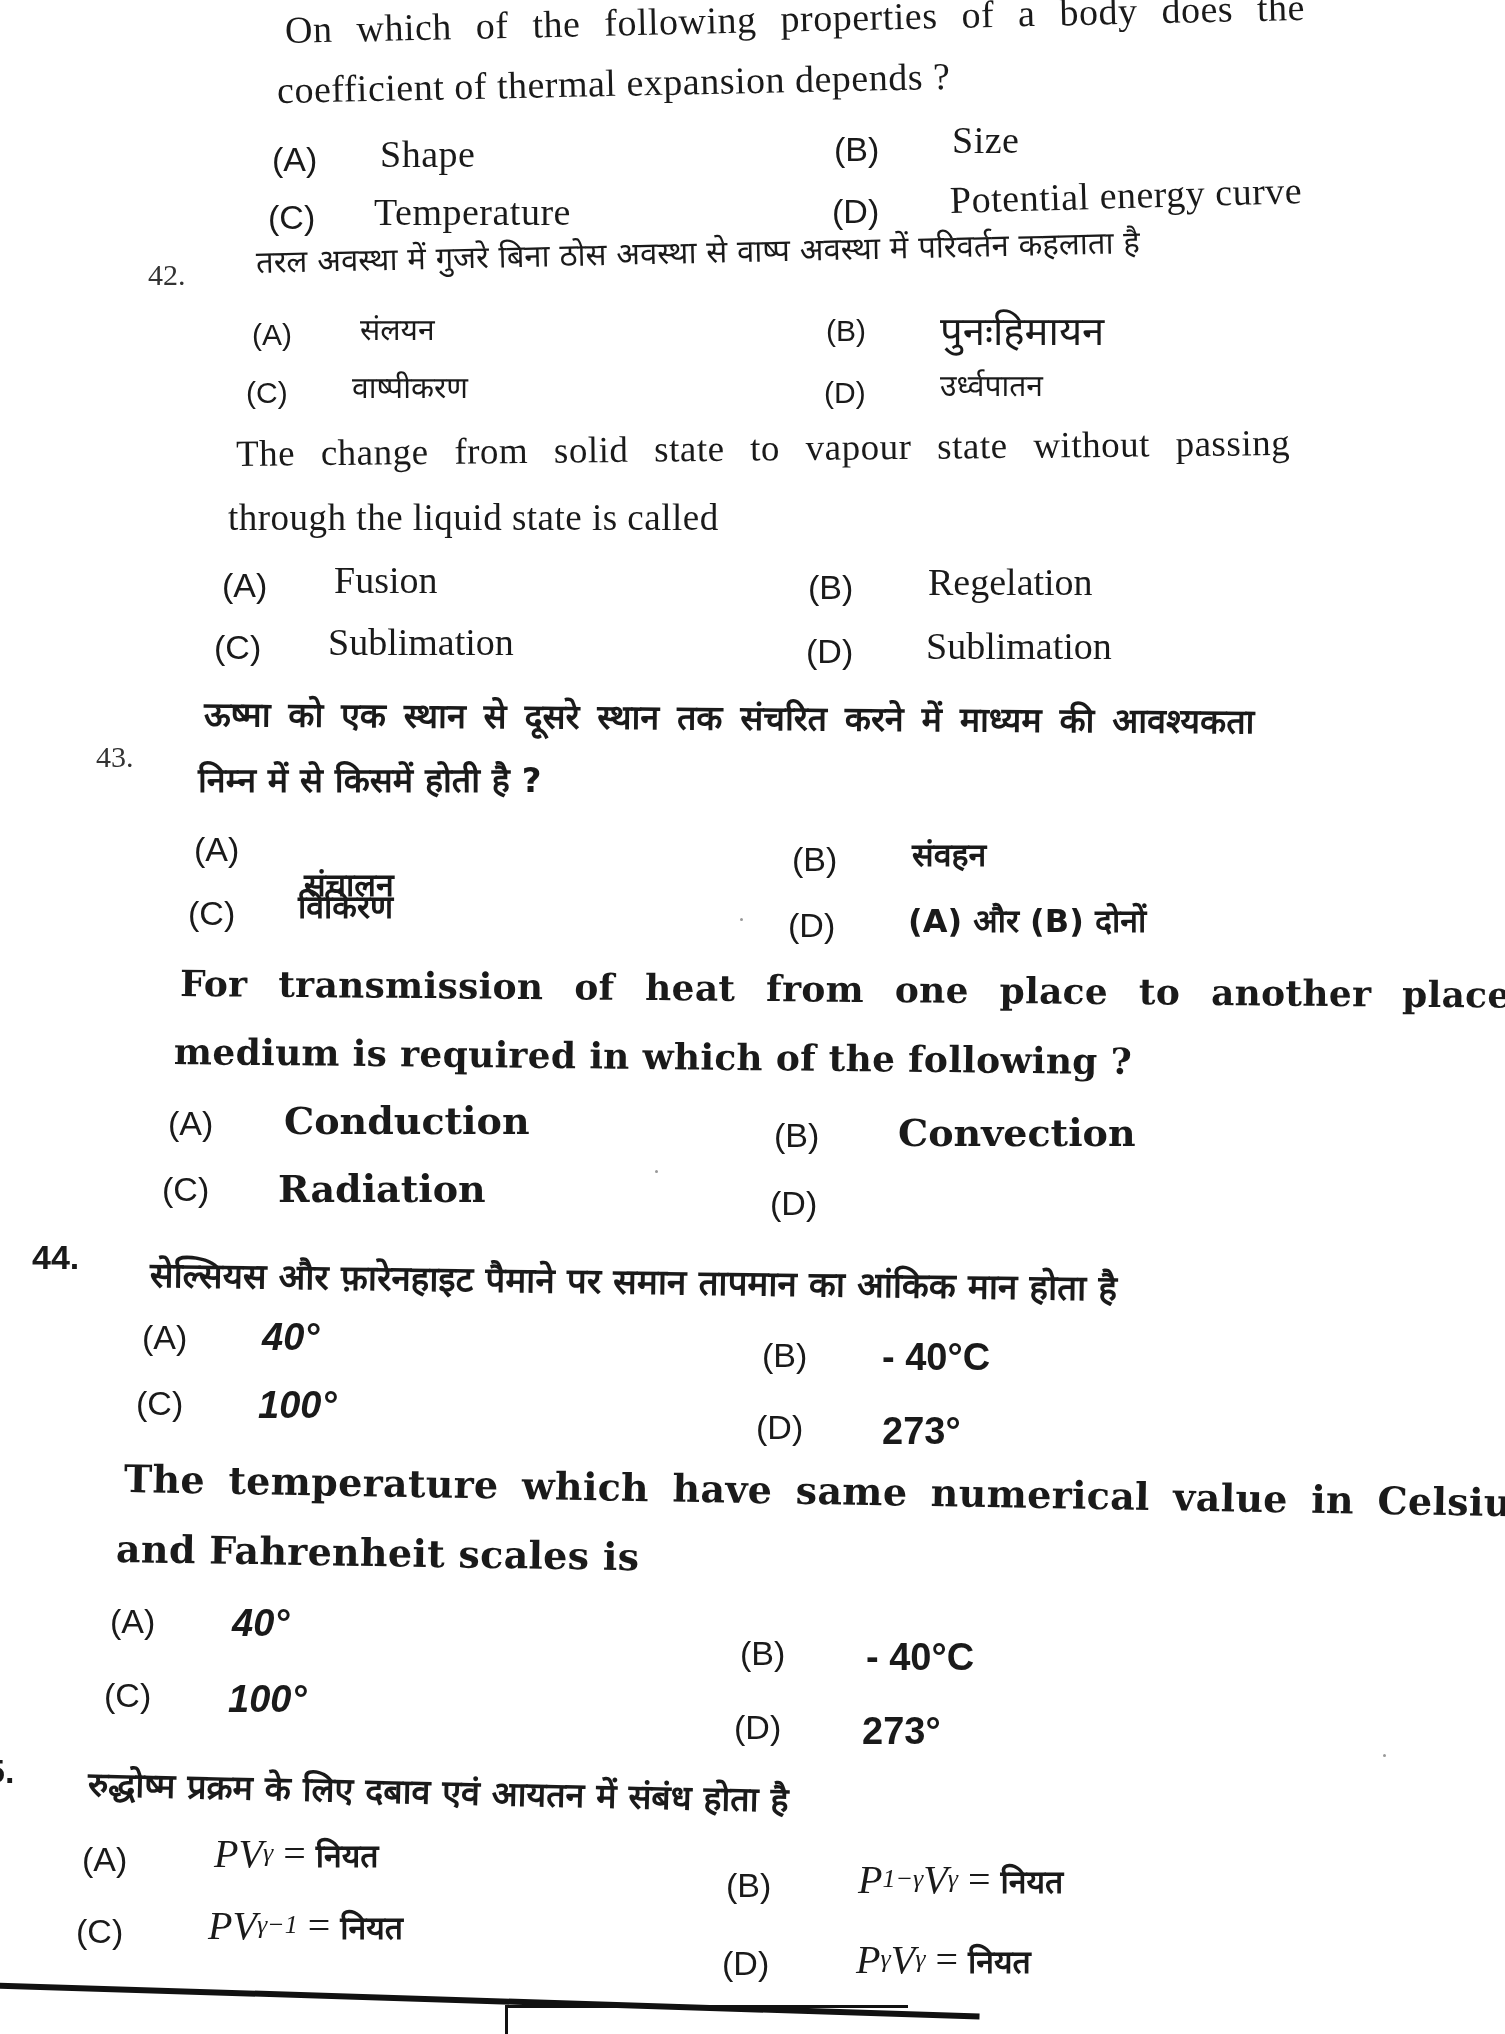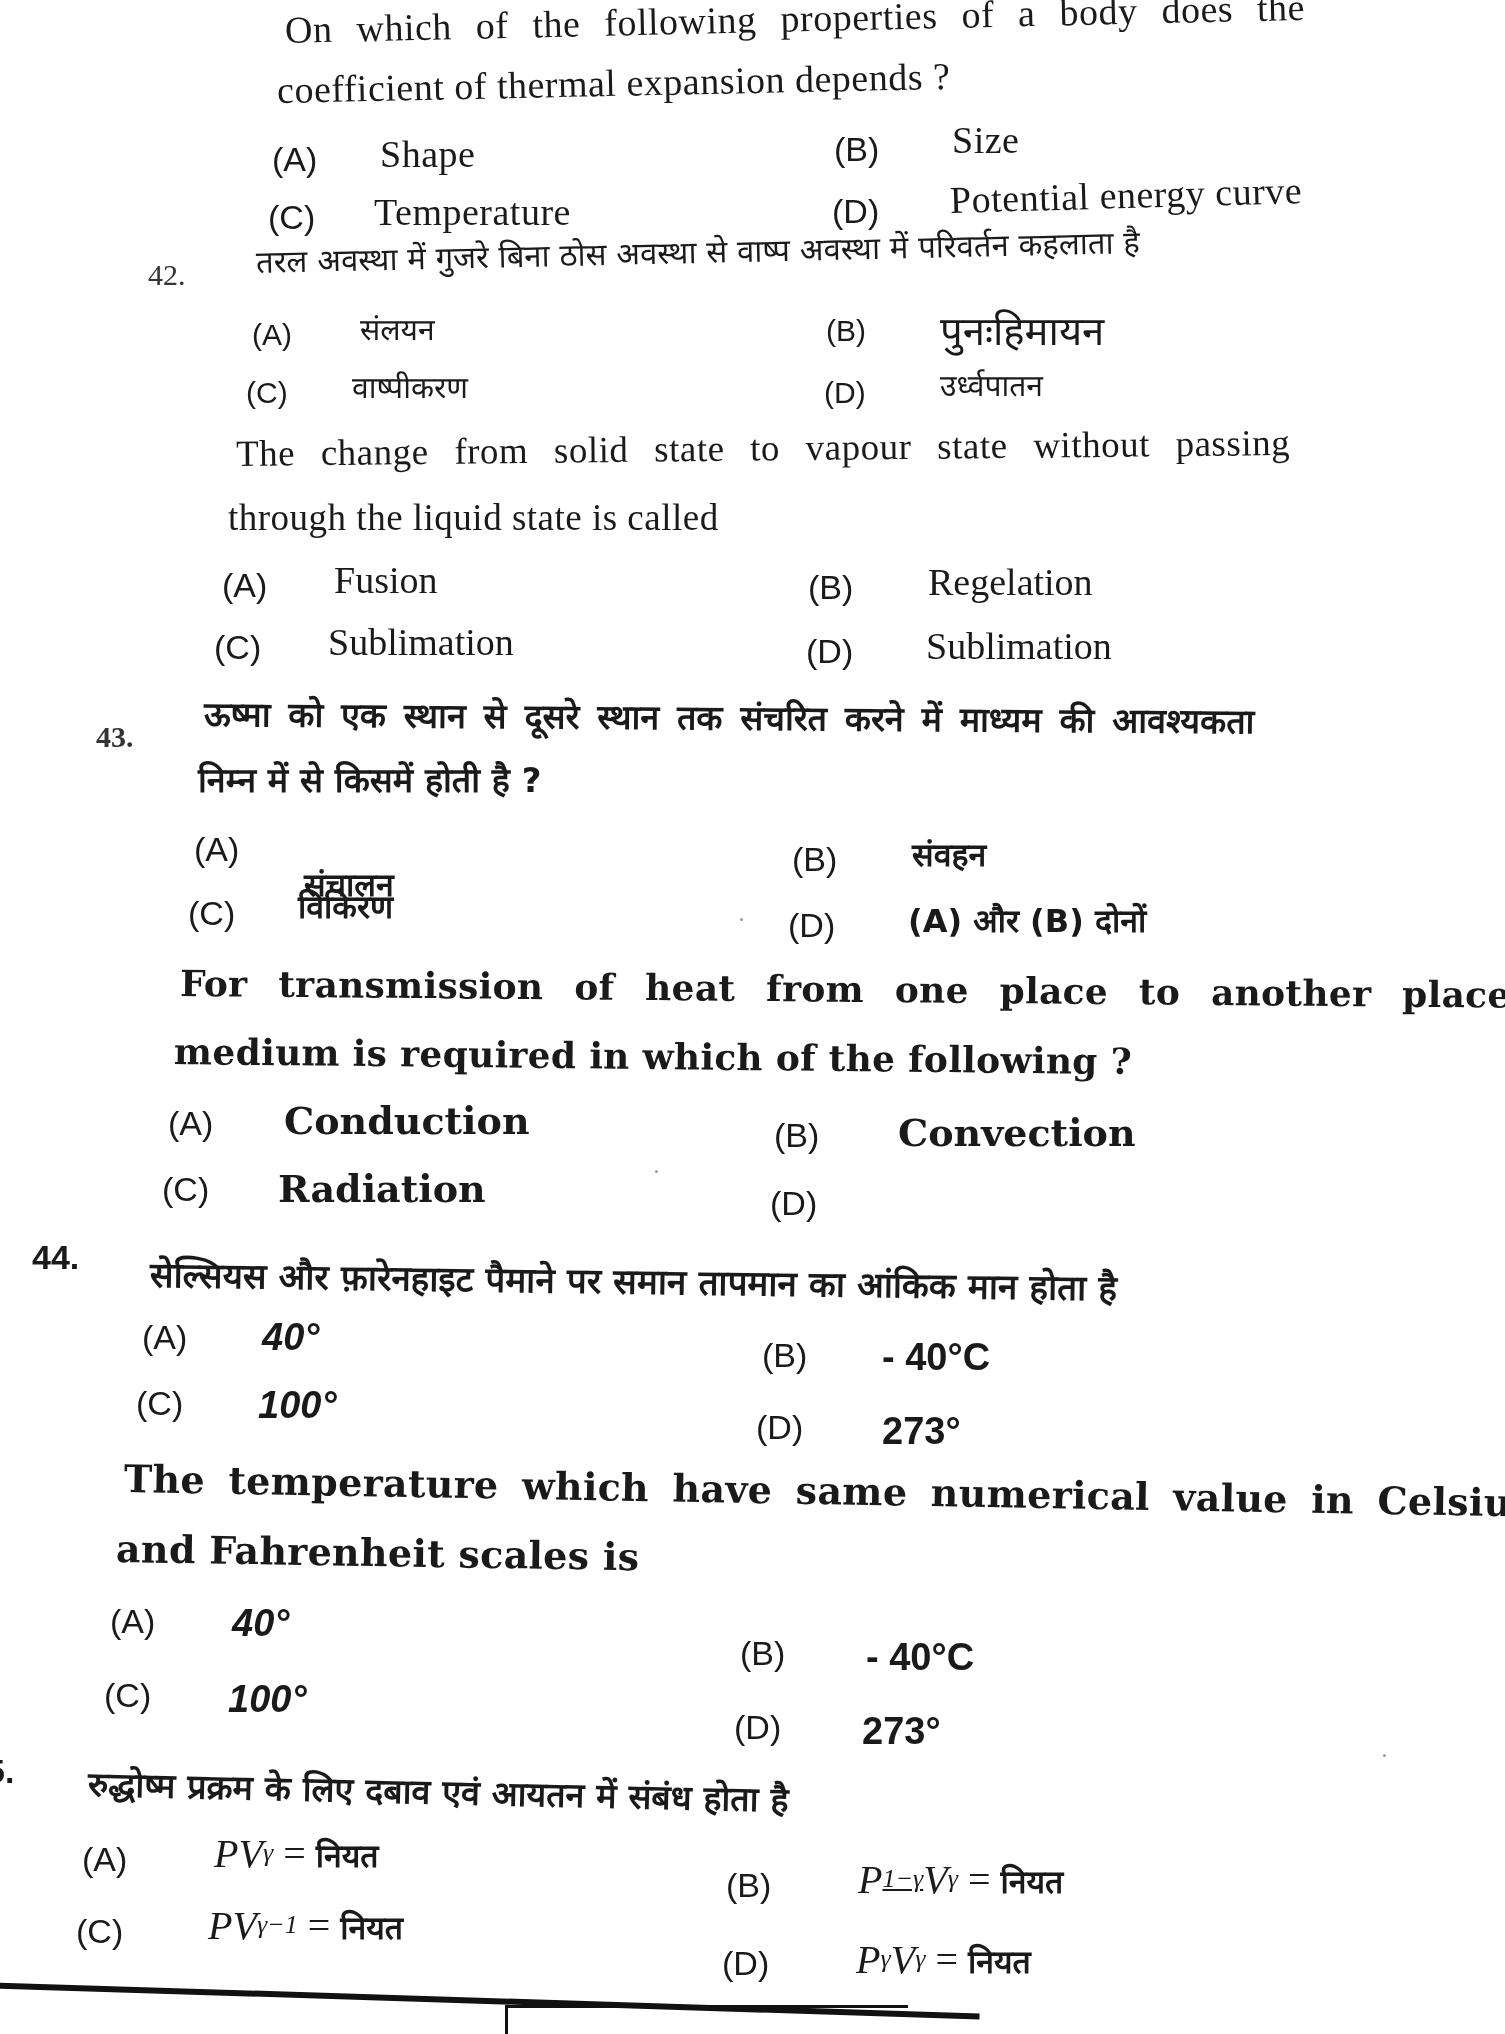--- a/index.html
+++ b/index.html
@@ -68,21 +68,21 @@
 
   <div class="line opt-letter" style="left:222px; top:566px;">(A)</div>
   <div class="line opt-text-en" style="left:334px; top:558px;">Fusion</div>
   <div class="line opt-letter" style="left:808px; top:568px;">(B)</div>
   <div class="line opt-text-en" style="left:928px; top:560px;">Regelation</div>
   <div class="line opt-letter" style="left:214px; top:628px;">(C)</div>
   <div class="line opt-text-en" style="left:328px; top:620px;">Sublimation</div>
   <div class="line opt-letter" style="left:806px; top:632px;">(D)</div>
   <div class="line opt-text-en" style="left:926px; top:624px;">Sublimation</div>
 
-  <div class="line qnum" style="left:96px; top:720px;font-weight:bold;">43.</div>
+  <div class="line qnum" style="left:96px; top:740px;">43.</div>
   <div class="line hi" style="left:204px; top:690px; transform:rotate(0.4deg); font-size:34px; word-spacing:6px;">ऊष्मा को एक स्थान से दूसरे स्थान तक संचरित करने में माध्यम की आवश्यकता</div>
   <div class="line hi" style="left:198px; top:756px; font-size:34px;">निम्न में से किसमें होती है ?</div>
 
   <div class="line opt-letter" style="left:194px; top:830px;">(A)</div>
   <div class="line opt-text-hi" style="left:304px; top:820px;margin-top:42px;">संचालन</div>
   <div class="line opt-letter" style="left:792px; top:840px;">(B)</div>
   <div class="line opt-text-hi" style="left:912px; top:832px;">संवहन</div>
   <div class="line opt-letter" style="left:188px; top:894px;">(C)</div>
   <div class="line opt-text-hi" style="left:298px; top:884px;">विकिरण</div>
   <div class="line opt-letter" style="left:788px; top:906px;">(D)</div>
@@ -126,21 +126,21 @@
   <div class="line qnum-b" style="left:-14px; top:1752px;">5.</div>
   <div class="line hi" style="left:88px; top:1760px; transform:rotate(1.3deg); font-size:34px;">रुद्धोष्म प्रक्रम के लिए दबाव एवं आयतन में संबंध होता है</div>
 
   <div class="line opt-letter" style="left:82px; top:1840px;">(A)</div>
   <div class="line" style="left:214px; top:1830px;">
     <span class="math">PV</span><sup class="math" style="font-size:26px;">γ</sup><span class="math" style="font-style:normal;"> = </span><span class="opt-text-hi">नियत</span>
   </div>
 
   <div class="line opt-letter" style="left:726px; top:1866px;">(B)</div>
   <div class="line" style="left:858px; top:1856px;">
-    <span class="math">P</span><sup class="math" style="font-size:26px;text-decoration:underline;">1−γ</sup><span class="math">V</span><sup class="math" style="font-size:26px;">γ</sup><span class="math" style="font-style:normal;"> = </span><span class="opt-text-hi">नियत</span>
+    <span class="math">P</span><sup class="math" style="font-size:26px;">1−γ</sup><span class="math">V</span><sup class="math" style="font-size:26px;">γ</sup><span class="math" style="font-style:normal;"> = </span><span class="opt-text-hi">नियत</span>
   </div>
 
   <div class="line opt-letter" style="left:76px; top:1912px;">(C)</div>
   <div class="line" style="left:208px; top:1902px;">
     <span class="math">PV</span><sup class="math" style="font-size:26px;">γ−1</sup><span class="math" style="font-style:normal;"> = </span><span class="opt-text-hi">नियत</span>
   </div>
 
   <div class="line opt-letter" style="left:722px; top:1944px;">(D)</div>
   <div class="line" style="left:856px; top:1936px;">
     <span class="math">P</span><sup class="math" style="font-size:26px;">γ</sup><span class="math">V</span><sup class="math" style="font-size:26px;">γ</sup><span class="math" style="font-style:normal;"> = </span><span class="opt-text-hi">नियत</span>

